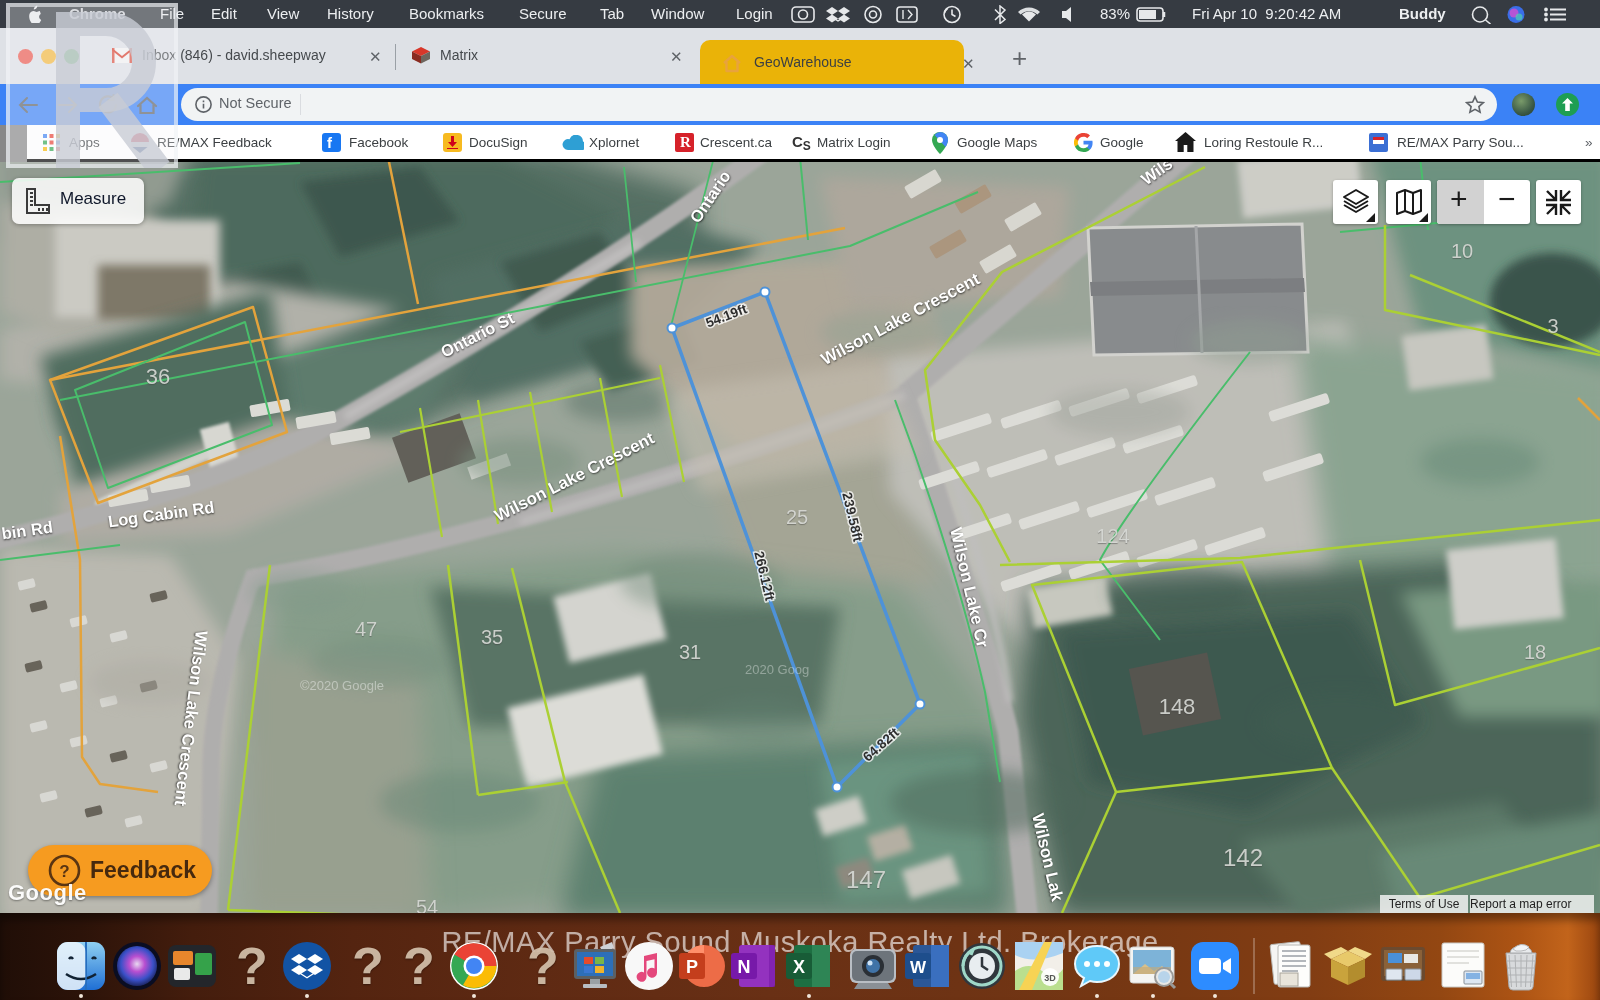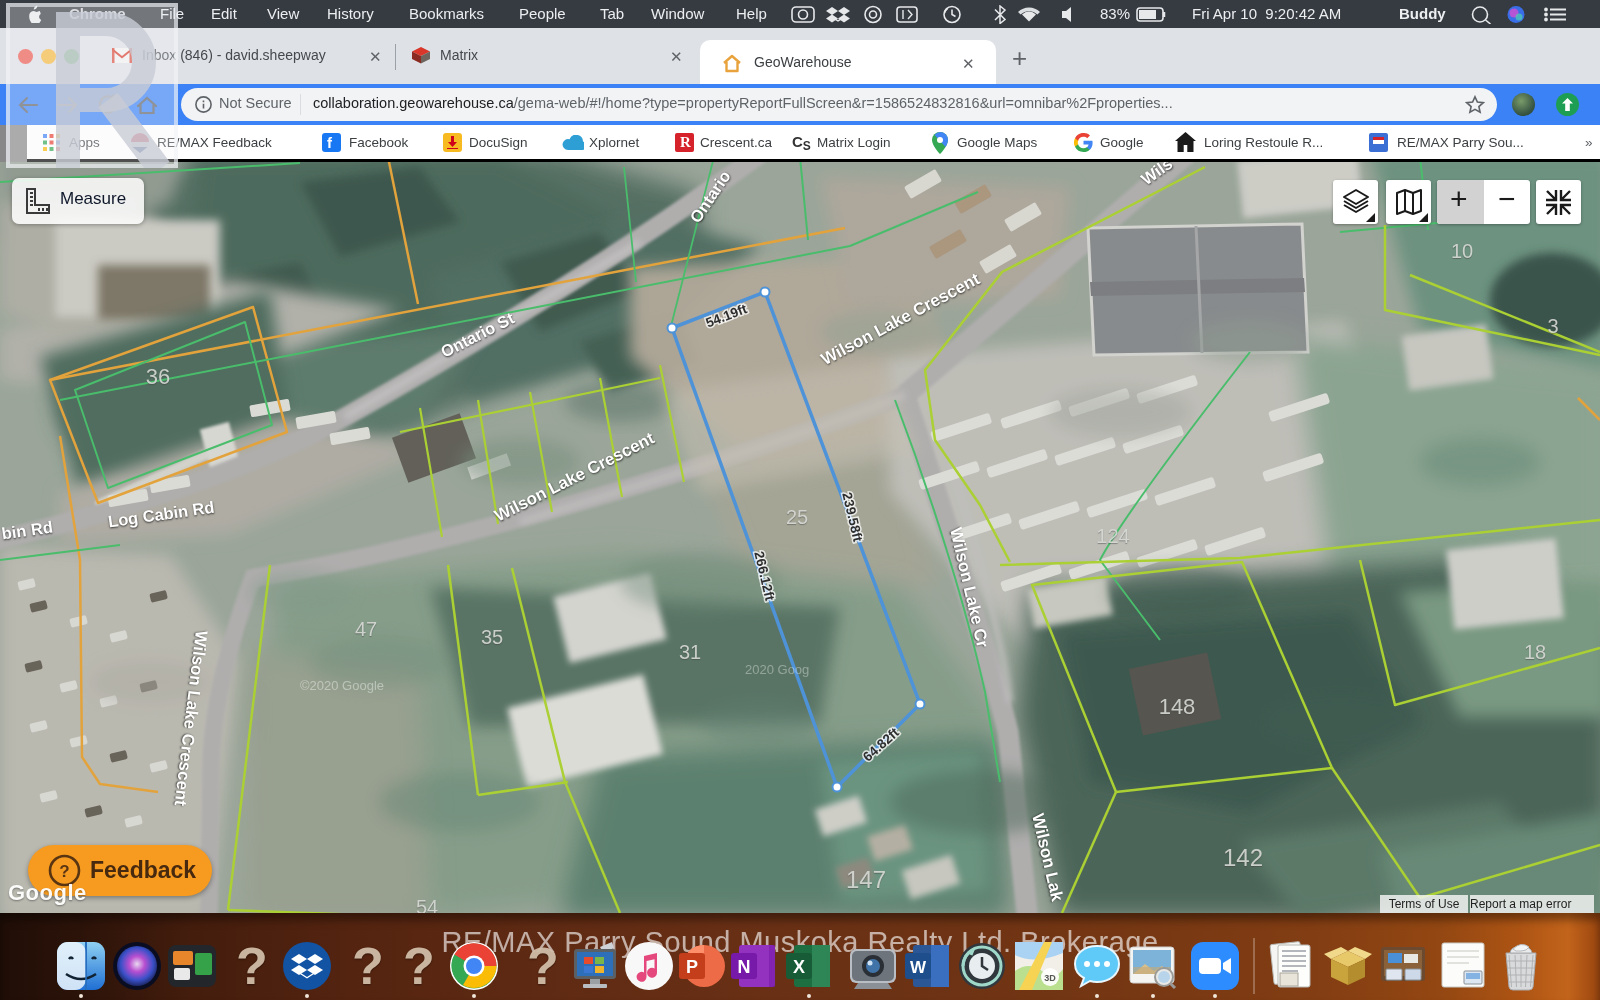--- a/index.html
+++ b/index.html
@@ -7,21 +7,21 @@
   #stage { position:absolute; left:0; top:0; width:1600px; height:1000px; background:#888; }
   .abs { position:absolute; }
   
   #menubar { position:absolute; left:0; top:0; width:1600px; height:28px; background:#363b42; color:#eceef0; font-size:15px; }
   #menubar span { position:absolute; top:5px; white-space:nowrap; }
   
   #tabbar { position:absolute; left:0; top:28px; width:1600px; height:56px; background:#dee1e6; }
   .tl { position:absolute; top:21px; width:15px; height:15px; border-radius:50%; }
   .tab { position:absolute; top:36px; height:48px; font-size:14px; color:#45494d; }
   .tabx { position:absolute; font-size:15px; color:#5f6368; }
-  #activetab { position:absolute; left:700px; top:12px; width:296px; height:44px; background:#ffffff; border-radius:10px 10px 0 0;text-align:right; }
+  #activetab { position:absolute; left:700px; top:12px; width:264px; height:44px; background:#eab308; border-radius:10px 10px 0 0;text-align:right; }
   
   #toolbar { position:absolute; left:0; top:84px; width:1600px; height:41px; background:#3b82f6; }
   #urlbar { position:absolute; left:181px; top:4px; width:1316px; height:33px; background:#f1f3f4; border-radius:17px; font-size:14.5px; color:#5f6368; }
   
   #bookmarks { position:absolute; left:12px; top:125px; width:1600px; height:37px; background:#fff; border-bottom:3px solid #000000; font-size:13.5px; color:#3c4043;margin-left:15px; }
   .bm { position:absolute; top:10px; white-space:nowrap; }
   
   #map { position:absolute; left:0; top:162px; width:1600px; height:751px; background:#8da295; overflow:hidden; }
   
   .mapbtn { position:absolute; background:#fff; border-radius:3px; width:45px; height:44px; box-shadow:0 1px 3px rgba(0,0,0,.3); }
@@ -41,24 +41,24 @@
   <div id="menubar">
     <svg class="abs" style="left:26px;top:5px" width="16" height="18" viewBox="0 0 16 18">
       <path fill="#e8eaec" d="M11.3 0.6c0.1 1-0.3 2-0.9 2.7-0.6 0.7-1.6 1.3-2.6 1.2-0.1-1 0.4-2 1-2.6C9.4 1.2 10.4 0.7 11.3 0.6zM13.7 6.1c-1.4 0-2 0.8-3 0.8-1 0-1.9-0.8-3.1-0.8-1.6 0-3.2 0.9-3.9 2.5-1.1 2.4-0.3 6 0.9 8 0.6 1 1.3 2.1 2.3 2.1 0.9 0 1.3-0.6 2.5-0.6 1.1 0 1.5 0.6 2.5 0.6 1 0 1.7-1 2.3-1.9 0.4-0.7 0.6-1.1 1-1.9-2.5-0.9-2.9-4.5-0.4-5.8C14.1 6.4 13.7 6.1 13.7 6.1z"></path>
     </svg>
     <span style="left:69px;font-weight:bold;color:#cfd2d6">Chrome</span>
     <span style="left:160px">File</span>
     <span style="left:211px">Edit</span>
     <span style="left:267px">View</span>
     <span style="left:327px">History</span>
     <span style="left:409px">Bookmarks</span>
-    <span style="left:519px">People</span>
+    <span style="left:519px">Secure</span>
     <span style="left:600px">Tab</span>
     <span style="left:651px">Window</span>
-    <span style="left:736px">Help</span>
+    <span style="left:736px">Login</span>
     <span style="left:1100px">83%</span>
     <span style="left:1192px">Fri Apr 10&nbsp; 9:20:42 AM</span>
     <span style="left:1399px;font-weight:bold">Buddy</span>
     <svg class="abs" style="left:790px;top:5px" width="790" height="19" viewBox="0 0 790 19">
       <g fill="none" stroke="#e6e8ea" stroke-width="1.6">
         <rect x="2" y="2" width="22" height="15" rx="4"></rect>
           <circle cx="13" cy="9.5" r="4.5"></circle>
         <g transform="translate(36,0)" fill="#e6e8ea" stroke="none">
             <path d="M6 2l6 4-6 4-6-4z"></path>
             <path d="M18 2l6 4-6 4-6-4z"></path>
@@ -142,21 +142,20 @@
         <path d="M122 13 l9 -8 9 8 M124.5 11.5 V20 h13 v-8.5" stroke-width="2.2"></path>
       </g>
     </svg>
     <div id="urlbar">
       <svg class="abs" style="left:14px;top:8px" width="17" height="17" viewBox="0 0 17 17">
           <circle cx="8.5" cy="8.5" r="7.6" fill="none" stroke="#5f6368" stroke-width="1.6"></circle>
           <path d="M8.5 4.4v1.8M8.5 7.8v4.6" stroke="#5f6368" stroke-width="1.6"></path>
         </svg>
       <span class="abs" style="left:38px;top:7px">Not Secure</span>
       <div class="abs" style="left:119px;top:6px;width:1px;height:21px;background:#dadce0"></div>
-      <span class="abs" style="left:132px;top:7px;color:#202124">collaboration.geowarehouse.ca<span style="color:#5f6368">/gema-web/#!/home?type=propertyReportFullScreen&amp;r=1586524832816&amp;url=omnibar%2Fproperties...</span></span>
       <svg class="abs" style="left:1284px;top:7px" width="20" height="20" viewBox="0 0 20 20">
           <path fill="none" stroke="#5f6368" stroke-width="1.6" d="M10 1.8l2.4 5.3 5.8 0.6-4.3 3.9 1.2 5.7L10 14.4l-5.1 2.9 1.2-5.7-4.3-3.9 5.8-0.6z"></path>
         </svg>
     </div>
     <circle class="abs"></circle>
     <div class="abs" style="left:1512px;top:9px;width:23px;height:23px;border-radius:50%;background:radial-gradient(circle at 40% 35%,#7a9b6a,#3c5a46 60%,#22382c)"></div>
     <div class="abs" style="left:1556px;top:9px;width:23px;height:23px;border-radius:50%;background:#1e9e52"></div>
     <svg class="abs" style="left:1561px;top:14px" width="13" height="13" viewBox="0 0 13 13">
         <path fill="#fff" d="M6.5 0L12 5.5H8.8V13H4.2V5.5H1z"></path>
       </svg>

